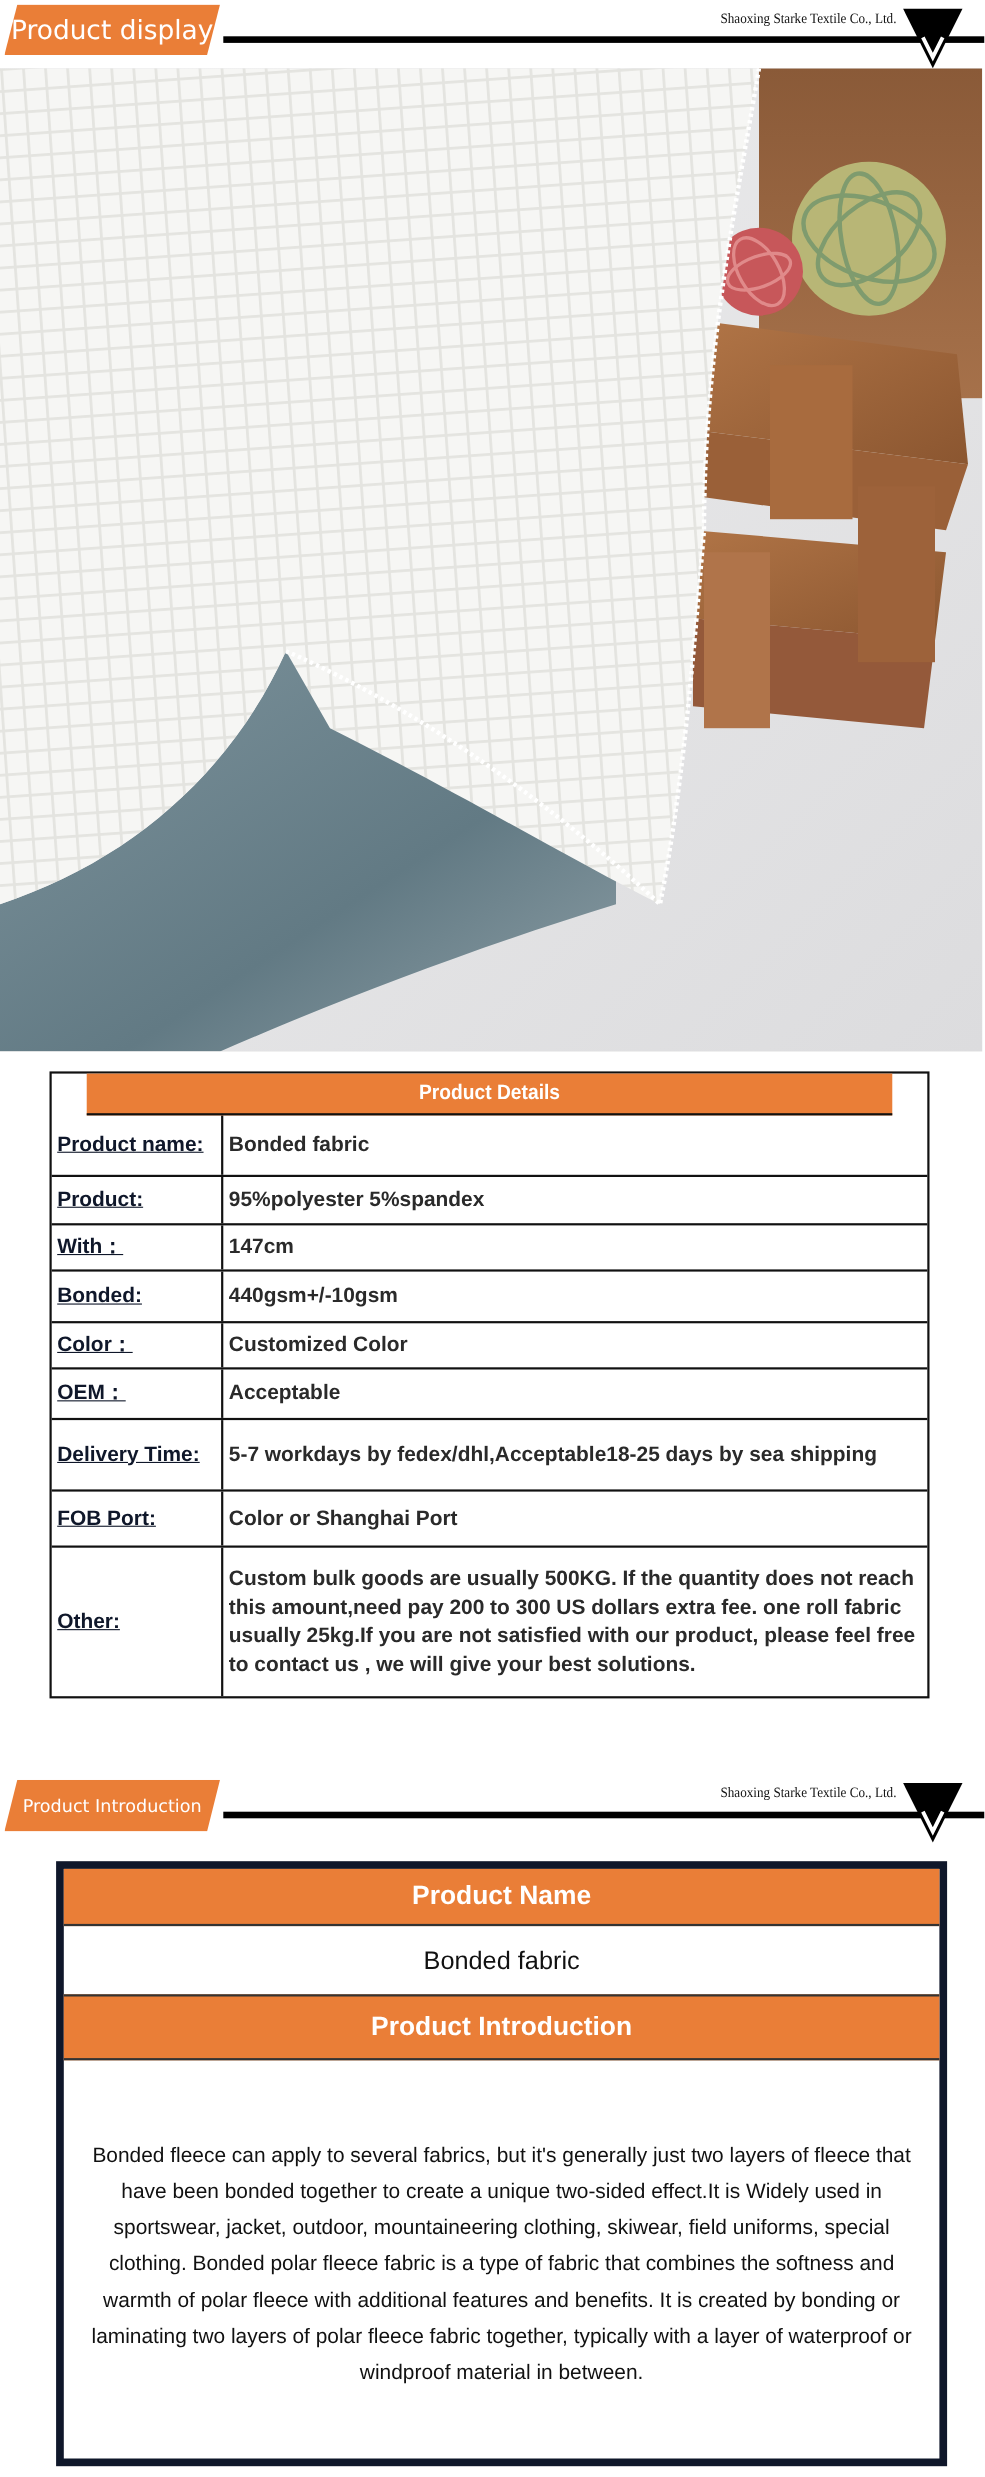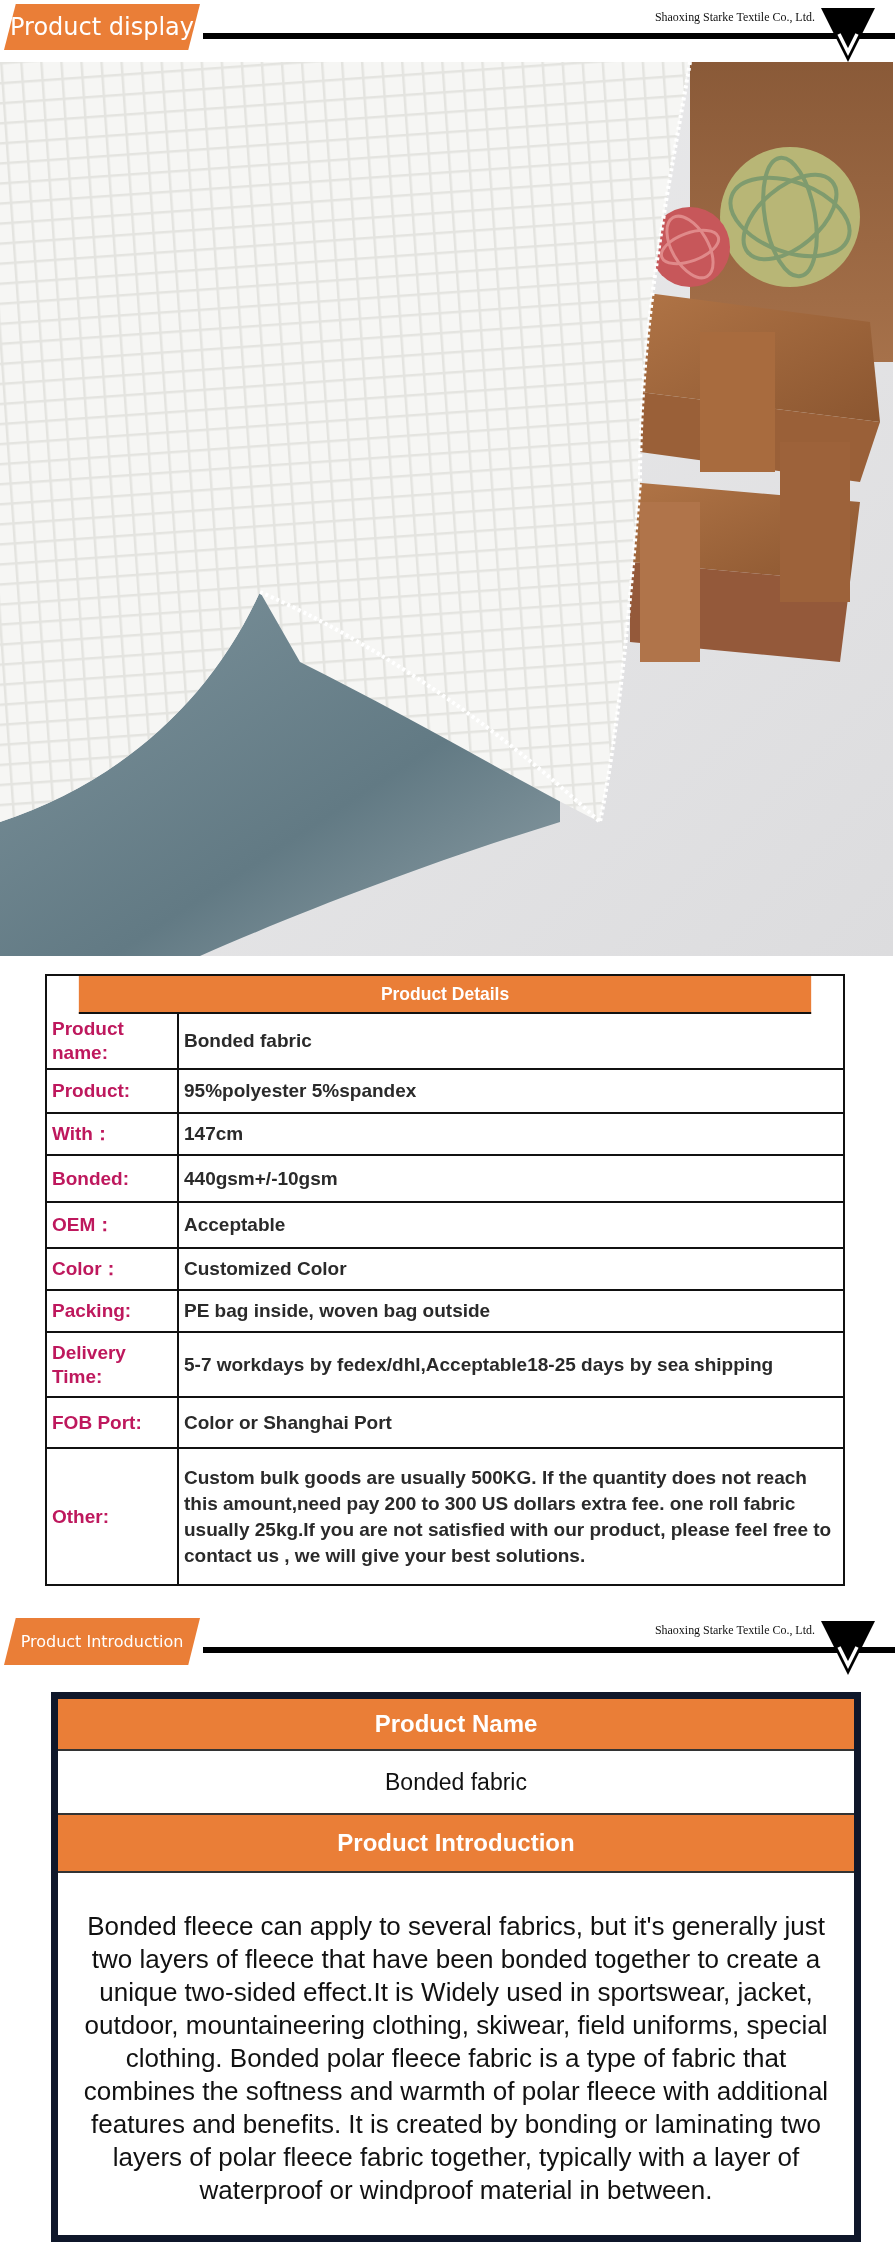--- a/index.html
+++ b/index.html
@@ -44,23 +44,23 @@
       border: 2px solid #111; box-sizing: border-box;
     }
     .details .head {
       height: 36px; background: #ea7e37; color: #fff; font-weight: bold; font-size: 19px;
       display: flex; align-items: center; justify-content: center; border-bottom: 2px solid #111;
       transform: scaleX(0.92);
     }
     .details .row { display: flex; border-bottom: 2px solid #111; }
     .details .row:last-child { border-bottom: none; }
     .details .lbl {
-      width: 132px; border-right: 2px solid #111; box-sizing: border-box;
-      padding: 2px 5px; font-weight: bold; font-size: 19px; color: #be185d;
-      display: flex; align-items: center; line-height: 24px;
+      width: 156px; border-right: 2px solid #111; box-sizing: border-box;
+      padding: 2px 5px; font-weight: bold; font-size: 19px; color: #0f172a;
+      display: flex; align-items: center; line-height: 24px; text-decoration: underline;
     }
     .details .val {
       flex: 1; padding: 2px 5px; font-weight: bold; font-size: 19px; color: #2a2a2a;
       display: flex; align-items: center; line-height: 26px;
     }
 
     
     .intro {
       position: absolute; left: 51px; top: 1692px; width: 810px; height: 550px;
       border: 7px solid #0f172a; box-sizing: border-box;
@@ -68,21 +68,21 @@
     .intro .ohead {
       background: #ea7e37; color: #fff; font-weight: bold; font-size: 24px;
       display: flex; align-items: center; justify-content: center;
       border-bottom: 2px solid #333;
     }
     .intro .ohead.h1 { height: 50px; }
     .intro .ohead.h2 { height: 56px; border-top: 2px solid #333; }
     .intro .namecell { height: 62px; display: flex; align-items: center; justify-content: center; font-size: 23px; color: #111; }
     .intro .body {
       height: 370px; display: flex; align-items: center; justify-content: center; padding: 0 12px;
-      text-align: center; font-size: 26px; line-height: 33px; color: #111;
+      text-align: center; font-size: 19px; line-height: 33px; color: #111;
     }
   </style>
 </head>
 <body>
 
 <div class="banner" id="banner-1">
   <div class="badge">Product display</div>
   <div class="rule"></div>
   <div class="company">Shaoxing Starke Textile Co., Ltd.</div>
   <svg class="logo" viewBox="0 0 58 58">
@@ -165,31 +165,27 @@
     <div class="val">95%polyester 5%spandex</div>
   </div>
   <div class="row" style="height:40px">
     <div class="lbl">With：</div>
     <div class="val">147cm</div>
   </div>
   <div class="row" style="height:45px">
     <div class="lbl">Bonded:</div>
     <div class="val">440gsm+/-10gsm</div>
   </div>
+  <div class="row" style="height:40px">
+    <div class="lbl">Color：</div>
+    <div class="val">Customized Color</div>
+  </div>
   <div class="row" style="height:44px">
     <div class="lbl">OEM：</div>
     <div class="val">Acceptable</div>
-  </div>
-  <div class="row" style="height:40px">
-    <div class="lbl">Color：</div>
-    <div class="val">Customized Color</div>
-  </div>
-  <div class="row" style="height:40px">
-    <div class="lbl">Packing:</div>
-    <div class="val">PE bag inside, woven bag outside</div>
   </div>
   <div class="row" style="height:63px">
     <div class="lbl">Delivery Time:</div>
     <div class="val">5-7 workdays by fedex/dhl,Acceptable18-25 days by sea shipping</div>
   </div>
   <div class="row" style="height:49px">
     <div class="lbl">FOB Port:</div>
     <div class="val">Color or Shanghai Port</div>
   </div>
   <div class="row" style="height:135px">

